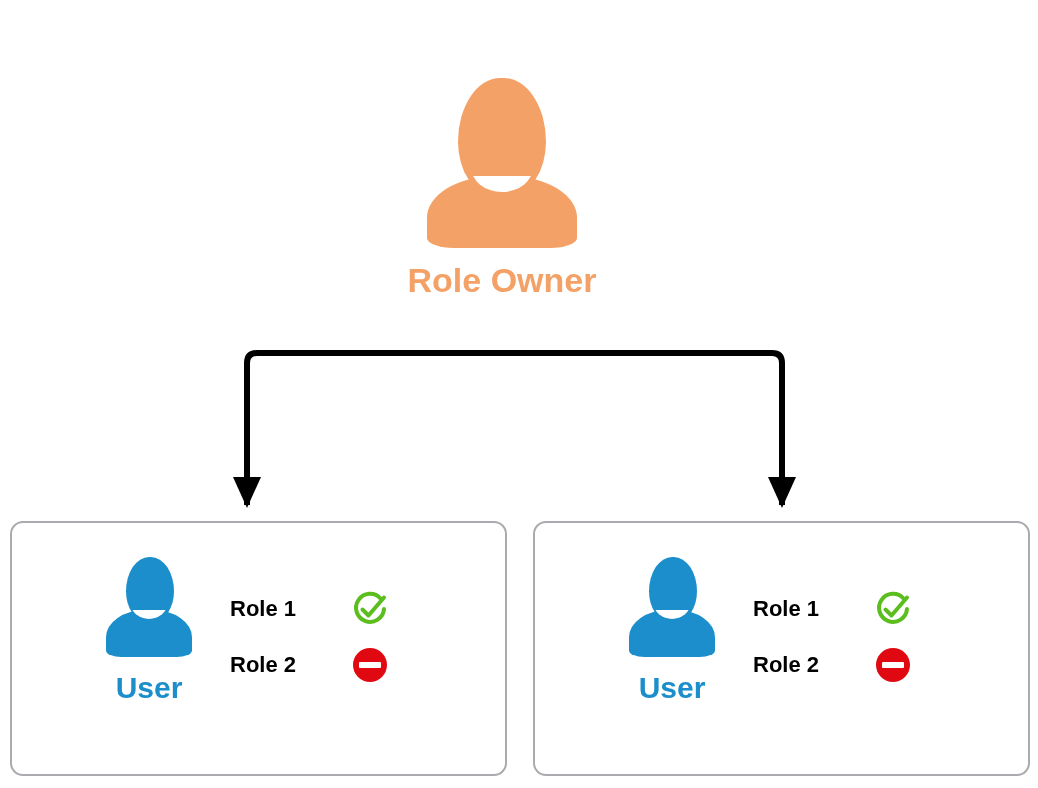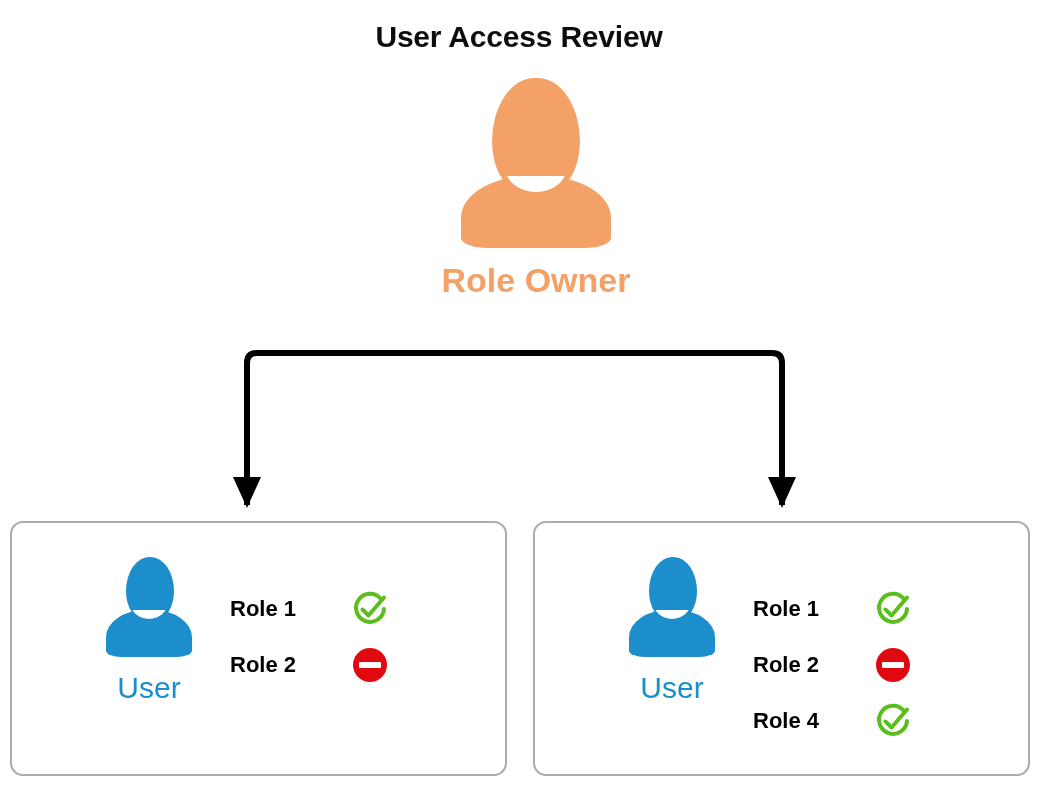--- a/index.html
+++ b/index.html
@@ -30,21 +30,21 @@
     font-size: 30px;
     font-weight: bold;
     color: #0d0d0d;
     letter-spacing: -0.2px;
     line-height: 38px;
   }
 
   
   .owner-node {
     position: absolute;
-    left: 386px;
+    left: 352px;
     top: 78px;
     width: 300px;
     height: 250px;
   }
   .person {
     position: relative;
     margin: 0 auto;
   }
   .person .head {
     position: absolute;
@@ -171,21 +171,21 @@
   }
   .user-person .body .neck-notch {
     left: 25px;
     top: -21px;
     width: 36px;
     height: 30px;
   }
   .user-label {
     margin-top: 14px;
     font-size: 30px;
-    font-weight: normal;
+    font-weight: bold;
     color: #1b8ecb;
     line-height: 34px;
   }
 
   
   .role-list {
     position: absolute;
     left: 218px;
     top: 58px;
     width: 230px;
@@ -207,21 +207,20 @@
     height: 44px;
     display: block;
     flex: 0 0 auto;
   }
 </style>
 </head>
 <body>
 
 <div id="stage">
 
-  <div class="diagram-title">User Access Review</div>
 
   <div class="owner-node">
     <div class="person owner-person">
       <div class="head"></div>
       <div class="body">
         <div class="torso"></div>
         <div class="neck-notch"></div>
       </div>
     </div>
     <div class="owner-label">Role Owner</div>
@@ -293,25 +292,18 @@
         </div>
 
         <div class="role-row">
           <span class="role-name">Role 2</span>
           <svg class="status-icon" viewBox="0 0 44 44">
             <circle cx="22" cy="22" r="17" fill="#e00912"></circle>
             <rect x="11" y="19" width="22" height="6" rx="1" fill="#ffffff"></rect>
           </svg>
         </div>
 
-        <div class="role-row">
-          <span class="role-name">Role 4</span>
-          <svg class="status-icon" viewBox="0 0 44 44">
-            <path d="M 32.5 11.5 A 14 14 0 1 0 36 22" fill="none" stroke="#5cbe1e" stroke-width="4" stroke-linecap="round"></path>
-            <path d="M 14.5 22.5 L 20.5 28.5 L 36 10.5" fill="none" stroke="#5cbe1e" stroke-width="4" stroke-linecap="round" stroke-linejoin="round"></path>
-          </svg>
-        </div>
 
       </div>
     </div>
   </div>
 
 </div>
 
 </body></html>

